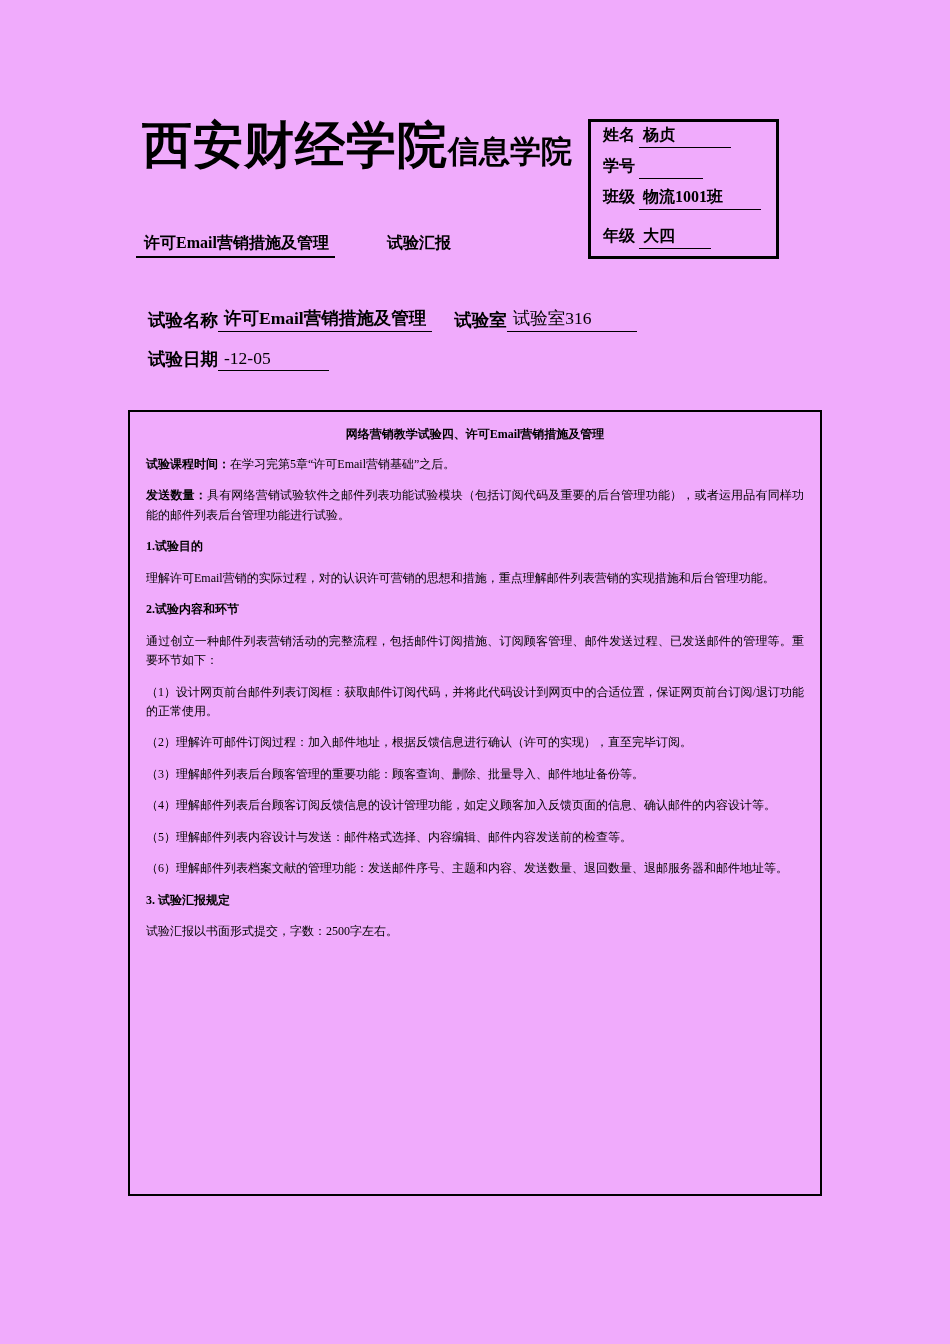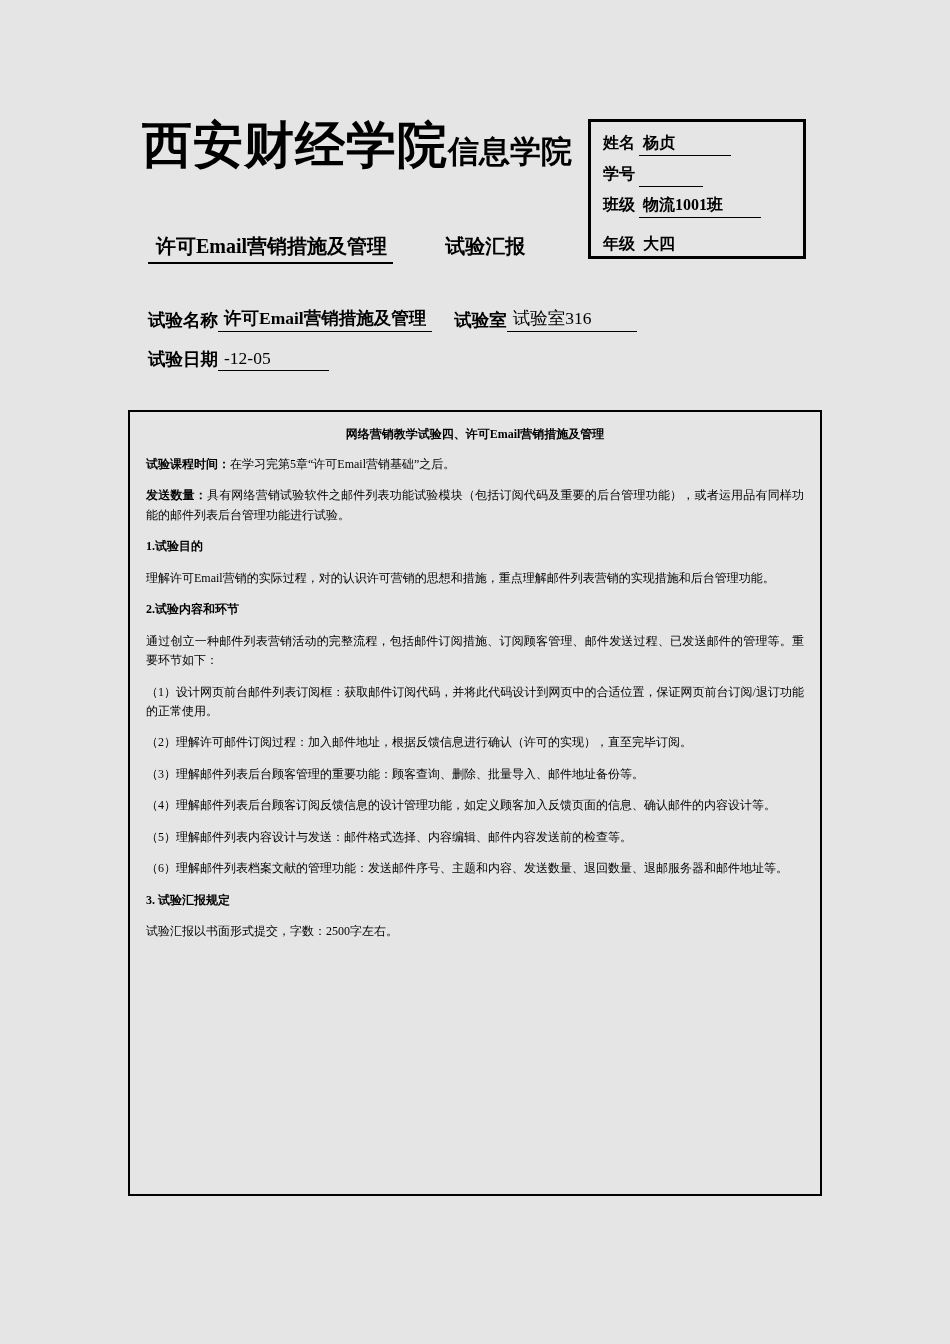--- a/index.html
+++ b/index.html
@@ -5,21 +5,21 @@
   * { margin: 0; padding: 0; box-sizing: border-box; }
   html, body { background: #ffffff; }
   body {
     font-family: "Liberation Serif", "DejaVu Serif", serif;
     color: #000;
   }
   .page {
     position: relative;
     width: 950px;
     height: 1344px;
-    background: #e5e5e5;
+    background: #f0abfc;
     margin: 0 auto;
     overflow: hidden;
   }
 
   
   .school-line {
     position: absolute;
     left: 142px;
     top: 120px;
     white-space: nowrap;
@@ -33,24 +33,24 @@
   .dept {
     font-size: 31px;
     font-weight: bold;
   }
 
   
   .info-box {
     position: absolute;
     left: 588px;
     top: 119px;
-    width: 218px;
+    width: 191px;
     height: 140px;
     border: 3px solid #000;
-    padding: 8px 10px 6px 12px;
+    padding: 0 10px 6px 12px;
   }
   .info-row {
     font-size: 16px;
     font-weight: bold;
     height: 31px;
     line-height: 26px;
     white-space: nowrap;
   }
   .u {
     display: inline-block;
@@ -60,23 +60,23 @@
     line-height: 24px;
   }
   .u-name  { min-width: 92px;  padding-left: 4px; }
   .u-id    { min-width: 64px;  }
   .u-class { min-width: 122px; padding-left: 4px; }
   .u-grade { min-width: 72px;  padding-left: 4px; margin-top: 9px; }
 
   
   .subtitle {
     position: absolute;
-    left: 148px;
+    left: 136px;
     top: 233px;
-    font-size: 20px;
+    font-size: 16px;
     font-weight: bold;
     white-space: nowrap;
     text-align: right;
   }
   .sub-u {
     display: inline-block;
     border-bottom: 2px solid #000;
     padding: 0 6px 2px 8px;
   }
   .sub-rest { margin-left: 52px; }

